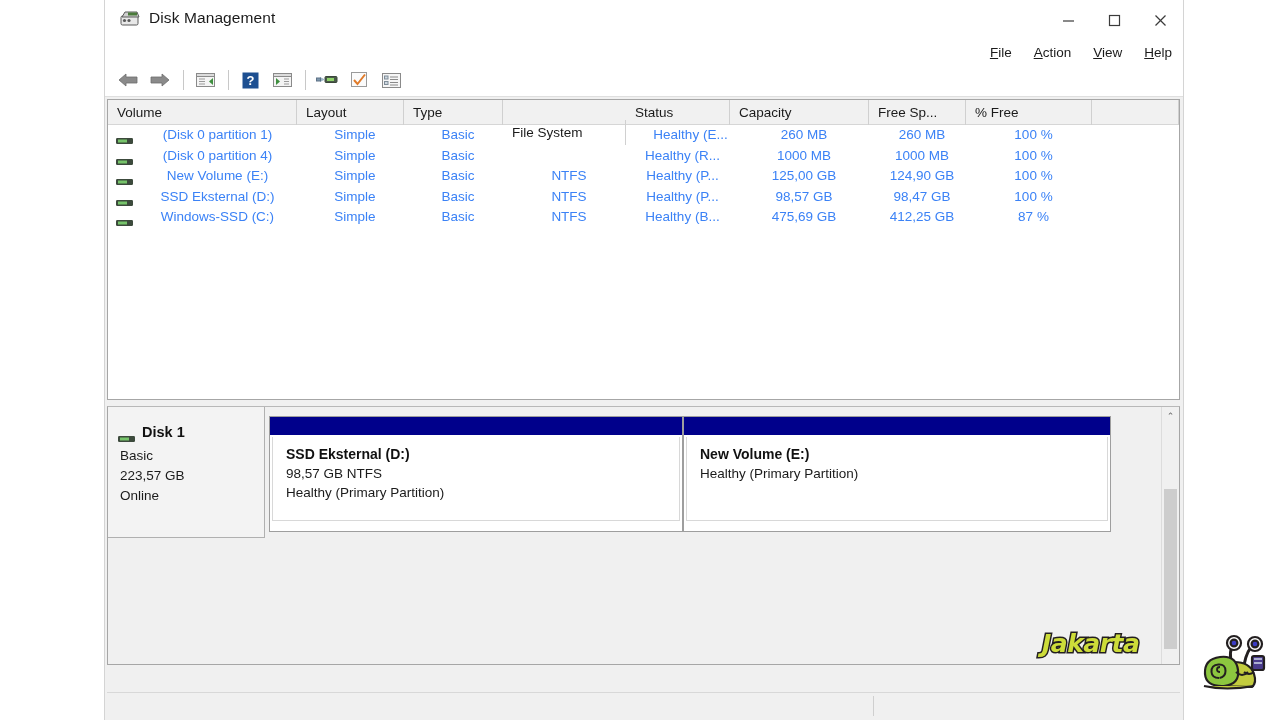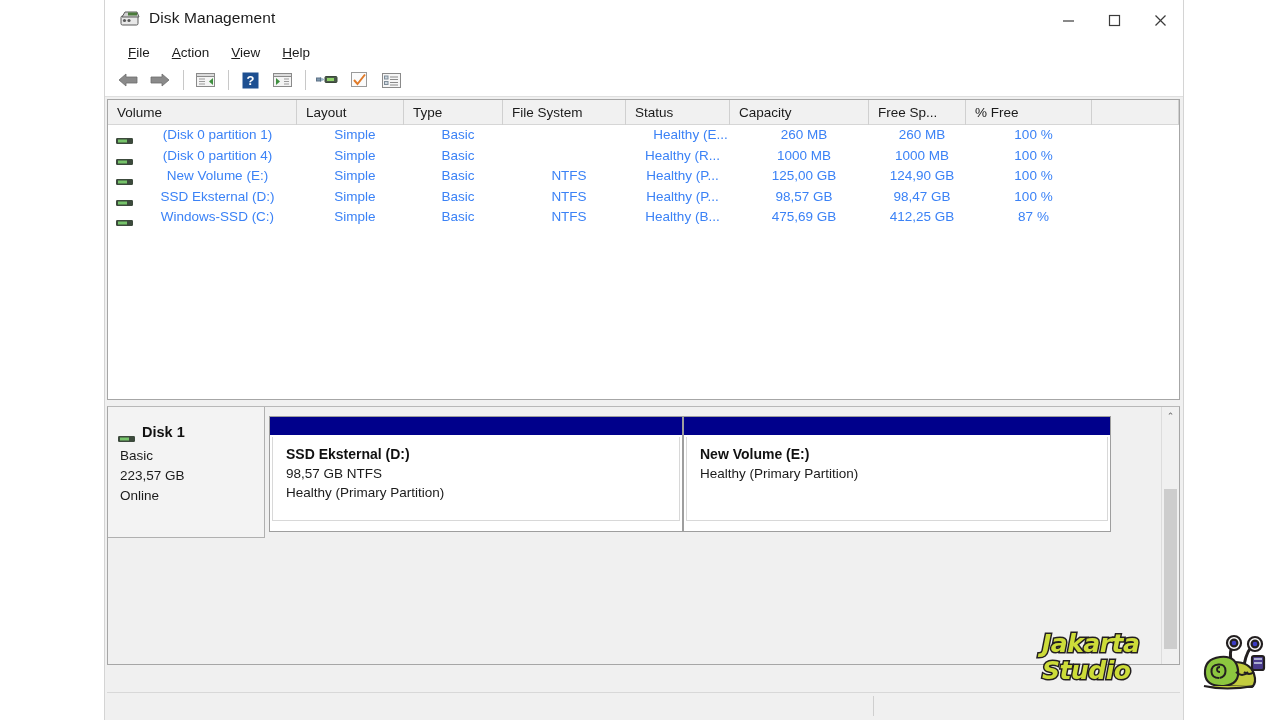--- a/index.html
+++ b/index.html
@@ -68,20 +68,21 @@
   .menubar {
     position: absolute;
     left: 0; top: 40px;
     width: 100%;
     height: 24px;
     background: #ffffff;
     display: flex;
     align-items: center;
     padding-left: 12px;
     box-sizing: border-box;
+    justify-content: flex-end;
   }
   .menu-item {
     font-size: 13.5px;
     color: #1b1b1b;
     padding: 2px 11px;
     white-space: nowrap;
   }
   .menu-item u { text-decoration: underline; }
 
   
@@ -466,21 +467,21 @@
           <line x1="8" y1="12" x2="16" y2="12" stroke="#8a8a8a"></line>
         </svg>
       </div>
     </div>
 
     <div class="vol-panel">
       <div class="vol-header" id="vol-header">
           <div class="vol-th" style="left: 0px; width: 189px;">Volume</div>
           <div class="vol-th" style="left: 189px; width: 107px;">Layout</div>
           <div class="vol-th" style="left: 296px; width: 99px;">Type</div>
-          <div class="vol-th" style="left: 395px; width: 123px;">File System</div>
+          <div class="vol-th" style="left: 395px; width: 123px; margin-top: 20px;">File System</div>
           <div class="vol-th" style="left: 518px; width: 104px;">Status</div>
           <div class="vol-th" style="left: 622px; width: 139px;">Capacity</div>
           <div class="vol-th" style="left: 761px; width: 97px;">Free Sp...</div>
           <div class="vol-th" style="left: 858px; width: 126px;">% Free</div>
           <div class="vol-th" style="left: 984px; width: 87px;"></div>
         </div>
       <div class="vol-body" id="vol-body">
           <div class="vol-row">
             <div class="vol-cell vol-name" style="left: 0px; width: 189px;">(Disk 0 partition 1)<span class="drive-ico"><svg width="17" height="8" viewBox="0 0 17 8">
                   <rect x="0" y="1" width="17" height="6" rx="1.2" fill="#3c4a3c"></rect>
@@ -595,21 +596,20 @@
     <div class="statusbar">
       <div class="status-text"></div>
       <div class="status-sep"></div>
     </div>
 
   </div>
 
   <div class="watermark">
     <div class="wm-text">
       <div>Jakarta</div>
-      <div>Studio</div>
     </div>
     <span style="position:absolute;left:150px;top:8px;">
       <svg width="76" height="66" viewBox="0 0 76 66">
         <g stroke="#231f20" stroke-width="2.2" stroke-linejoin="round">
           <path d="M40 32 q-4 -16 2 -22" fill="none" stroke-width="3"></path>
           <path d="M52 31 q3 -16 10 -20" fill="none" stroke-width="3"></path>
           <circle cx="42" cy="9" r="7" fill="#ffffff"></circle>
           <circle cx="42" cy="9" r="3.4" fill="#3b3bc4"></circle>
           <circle cx="63" cy="10" r="7" fill="#ffffff"></circle>
           <circle cx="63" cy="10" r="3.4" fill="#3b3bc4"></circle>

